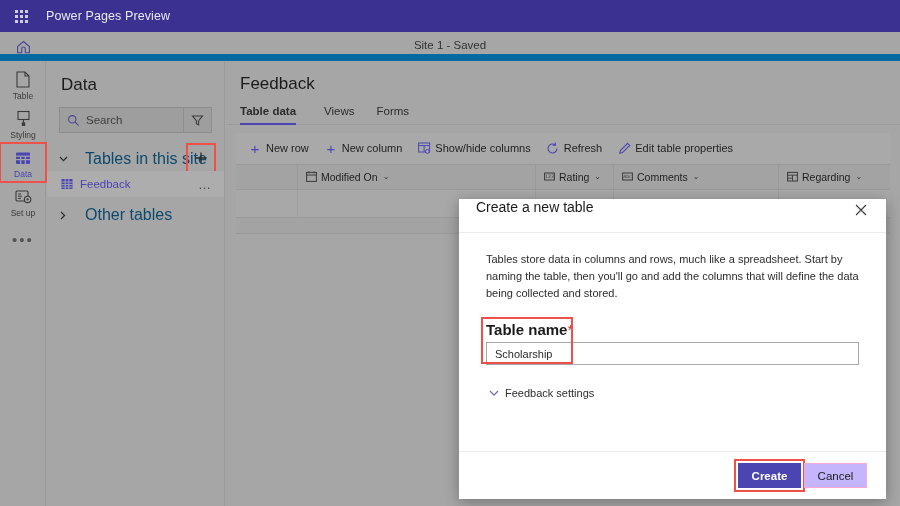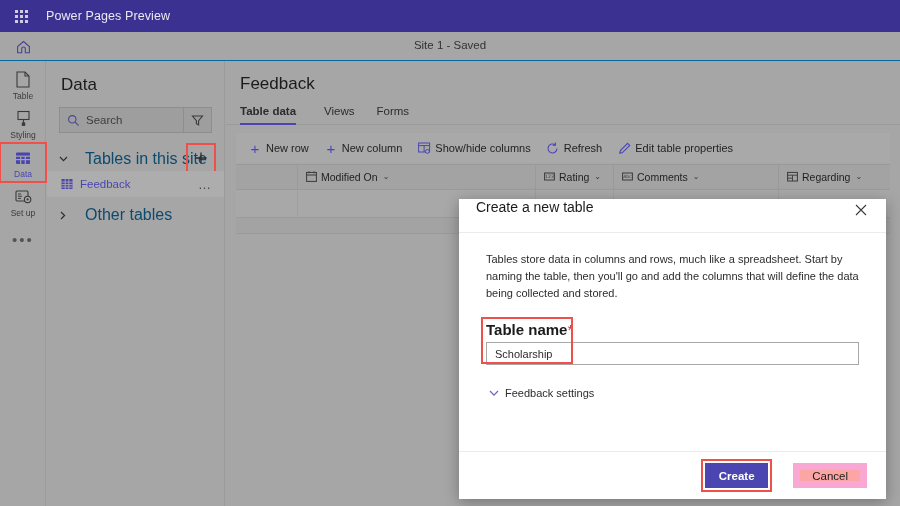--- a/index.html
+++ b/index.html
@@ -47,21 +47,21 @@
     margin-left: 12px;
     letter-spacing: .1px;
   }
 
   
   .secondbar {
     position: absolute;
     top: 32px; left: 0;
     width: 900px; height: 29px;
     background: #a6a6a6;
-    border-bottom: 1px solid #0369a1;
+    border-bottom: 7px solid #0369a1;
   }
   .home-btn {
     position: absolute;
     left: 12px; top: 5px;
     width: 22px; height: 20px;
     display: flex; align-items: center; justify-content: center;
     cursor: pointer;
   }
   .site-status {
     position: absolute;
@@ -412,42 +412,42 @@
     color: #2d2d2d;
     margin-left: 3px;
   }
   .modal-foot {
     height: 48px;
     border-top: 1px solid #ebebeb;
     display: flex;
     align-items: center;
     justify-content: flex-end;
     padding-right: 19px;
-    gap: 25px;
+    gap: 3px;
   }
   .btn {
     height: 25px;
     min-width: 63px;
     font-size: 11.5px;
     display: flex;
     align-items: center;
     justify-content: center;
     cursor: pointer;
     padding: 0 12px;
   }
   .btn-primary {
     background: #4b45b2;
     color: #fff;
     border: 1px solid #4b45b2;
     font-weight: bold;
   }
   .btn-secondary {
-    background: #fca5a5;
+    background: #c4b5fd;
     color: #1b1b1b;
-    border: 7px solid #f9a8d4;
+    border: 1px solid #f9a8d4;
   }
   .btn-highlight {
     outline: 2px solid #f0504a;
     outline-offset: 2px;
   }
   svg { display: block; }
 </style>
 </head>
 <body>
 

